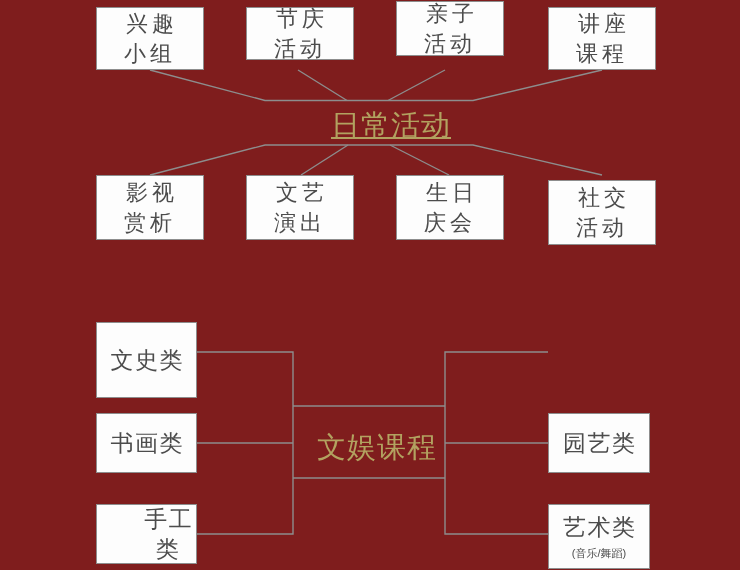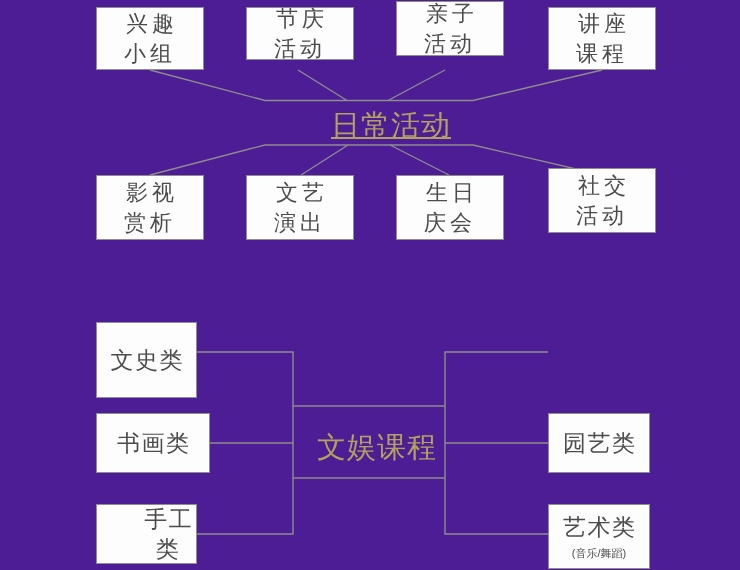--- a/index.html
+++ b/index.html
@@ -2,21 +2,21 @@
 <html><head>
 <meta charset="utf-8">
 <style>
   html, body { margin: 0; padding: 0; }
   body { background: #ffffff; font-family: "Liberation Sans", "DejaVu Sans", sans-serif; }
 
   .stage {
     position: relative;
     width: 740px;
     height: 570px;
-    background: #4c1d95;
+    background: #7f1d1d;
     overflow: hidden;
   }
 
   .wires {
     position: absolute;
     left: 0; top: 0;
     pointer-events: none;
   }
   .wires line, .wires polyline {
     stroke: #8d8d8d;
@@ -73,25 +73,25 @@
   .n-t1 { left: 96px;  top: 7px;  width: 108px; height: 63px; }
   .n-t2 { left: 246px; top: 7px;  width: 108px; height: 53px; }
   .n-t3 { left: 396px; top: 1px;  width: 108px; height: 55px; }
   .n-t4 { left: 548px; top: 7px;  width: 108px; height: 63px; }
 
   .title-top { left: 306px; top: 106px; text-decoration: underline; }
 
   .n-b1 { left: 96px;  top: 175px; width: 108px; height: 65px; }
   .n-b2 { left: 246px; top: 175px; width: 108px; height: 65px; }
   .n-b3 { left: 396px; top: 175px; width: 108px; height: 65px; }
-  .n-b4 { left: 548px; top: 168px; width: 108px; height: 65px; }
+  .n-b4 { left: 548px; top: 180px; width: 108px; height: 65px; }
 
   
   .n-l1 { left: 96px;  top: 322px; width: 101px; height: 76px; }
-  .n-l2 { left: 96px;  top: 413px; width: 114px; height: 60px; }
+  .n-l2 { left: 96px;  top: 413px; width: 101px; height: 60px; }
   .n-l3 { left: 96px;  top: 504px; width: 101px; height: 60px; padding-left: 43px; }
 
   .title-bottom { left: 292px; top: 428px; }
 
   .n-r1 { left: 548px; top: 322px; width: 102px; height: 60px; }
   .n-r2 { left: 548px; top: 413px; width: 102px; height: 60px; }
   .n-r3 { left: 548px; top: 504px; width: 102px; height: 65px; }
 </style>
 </head>
 <body>

